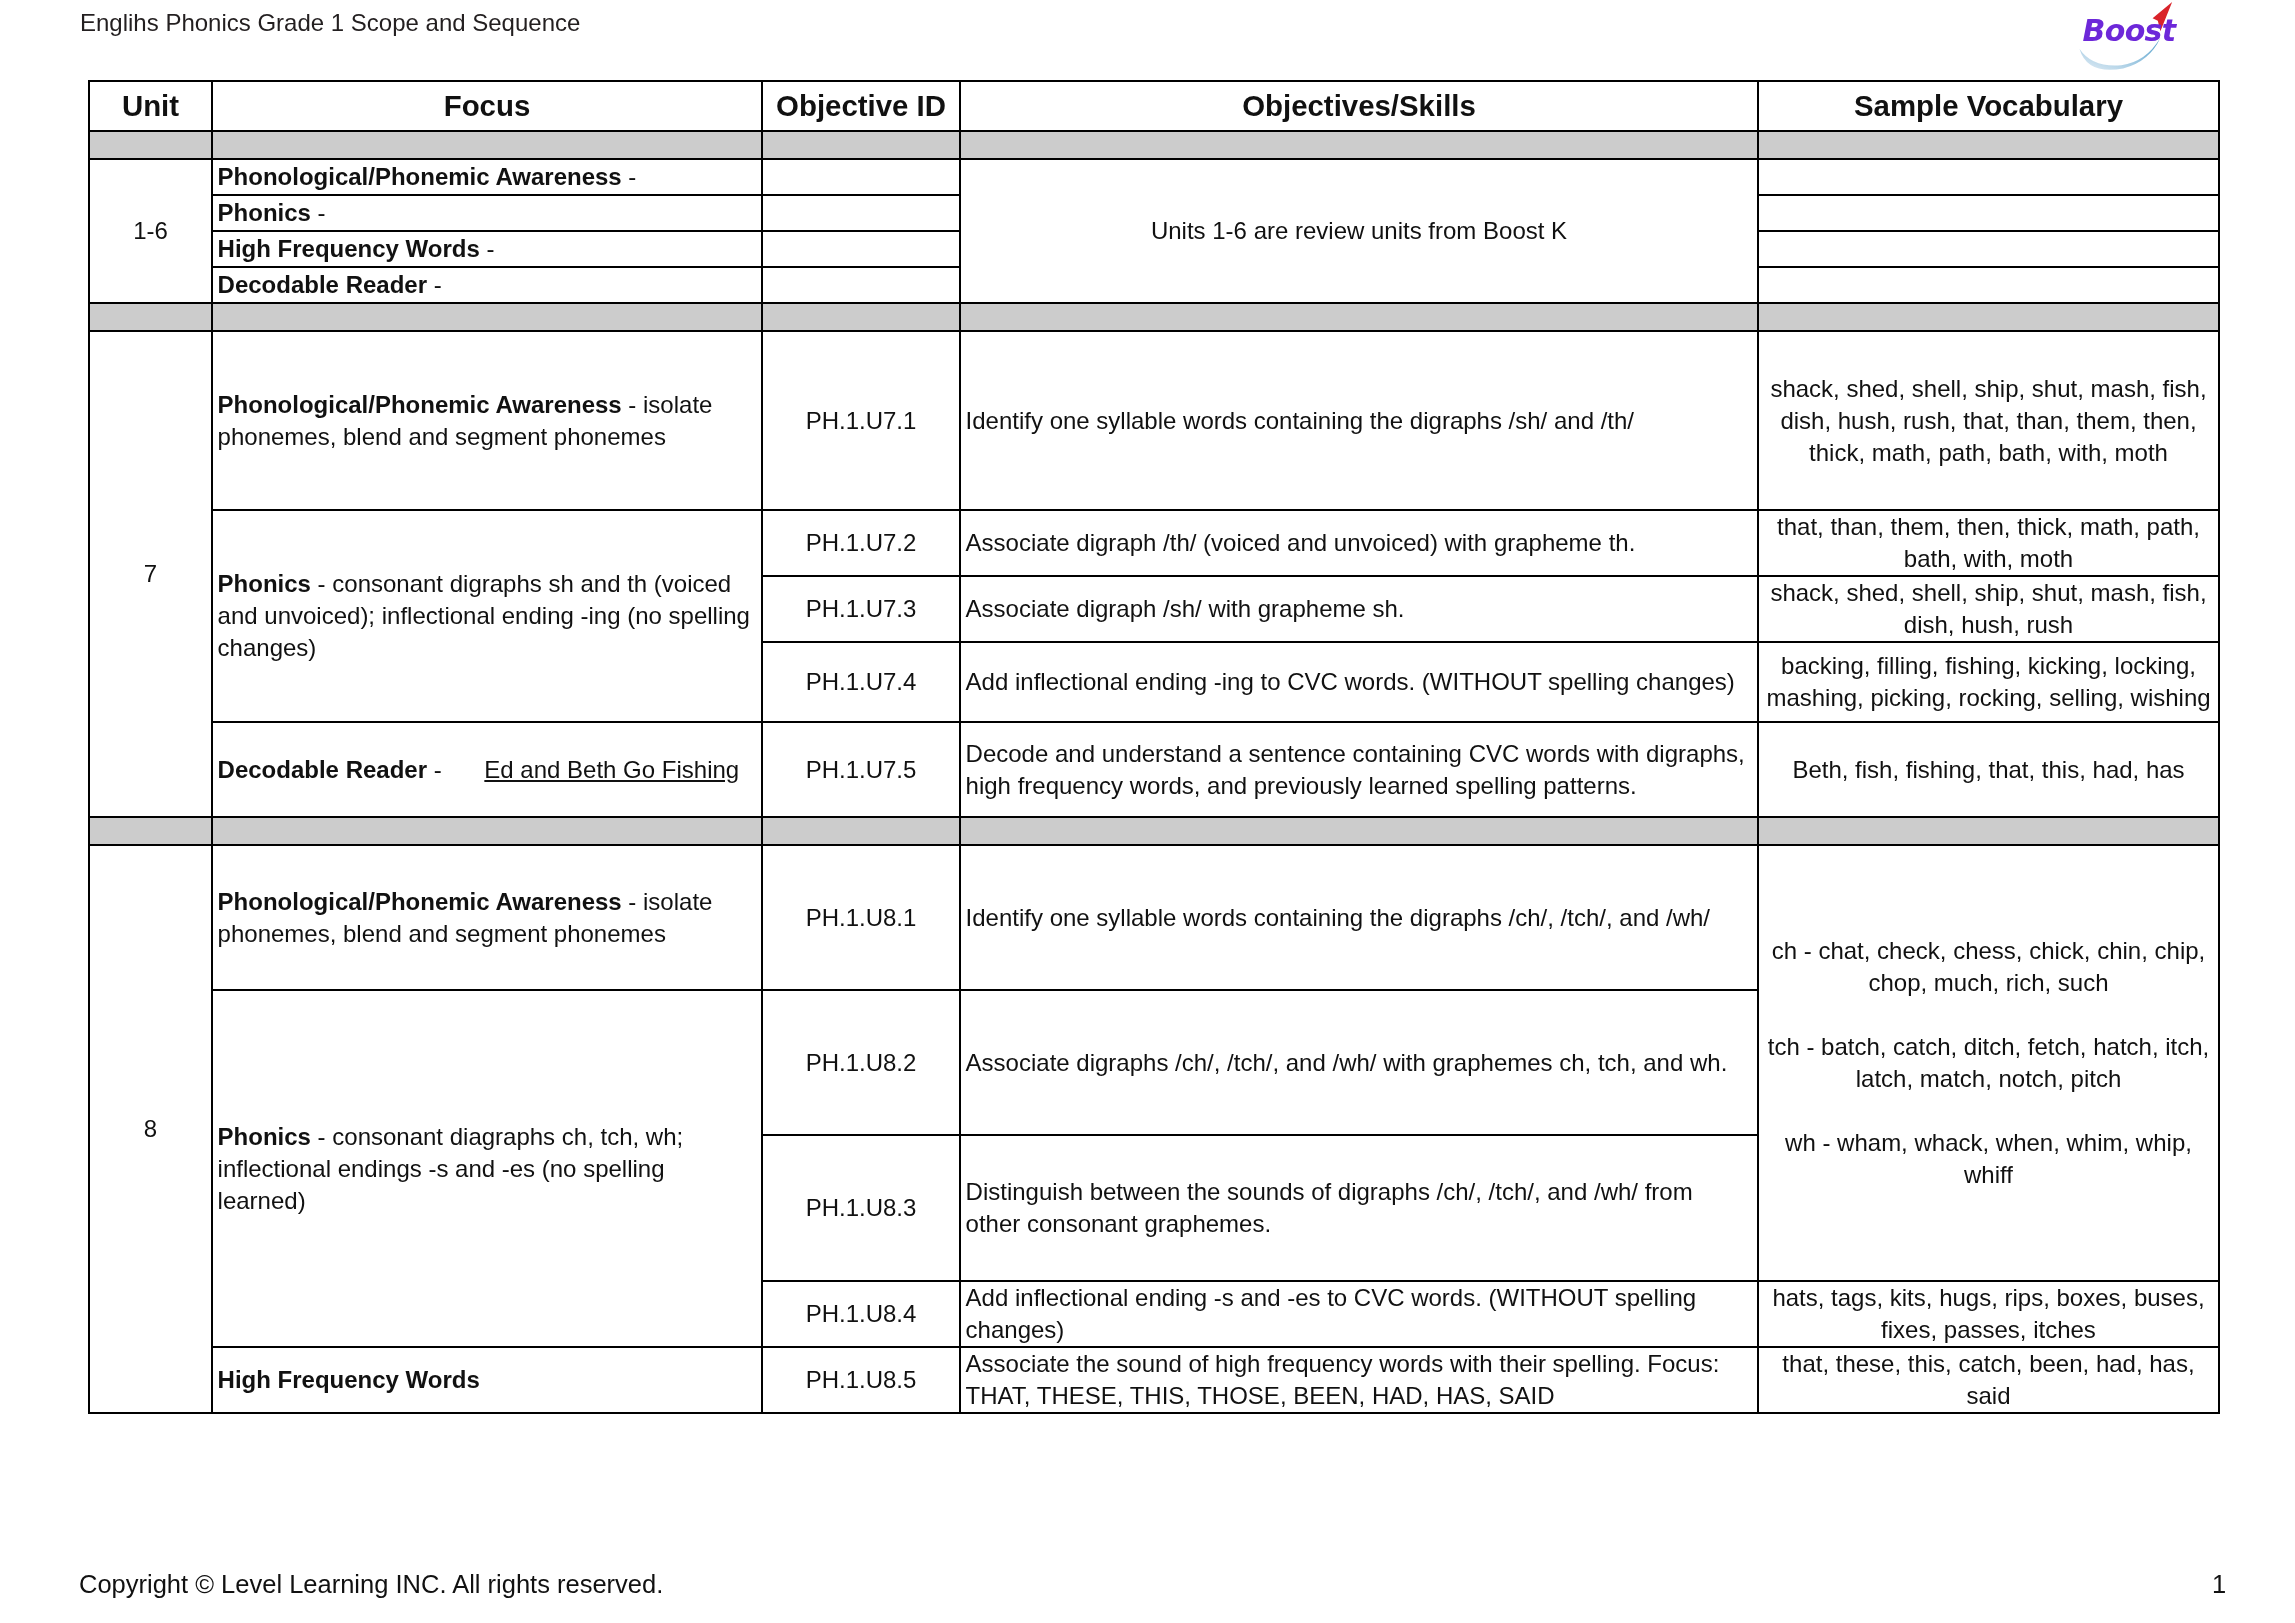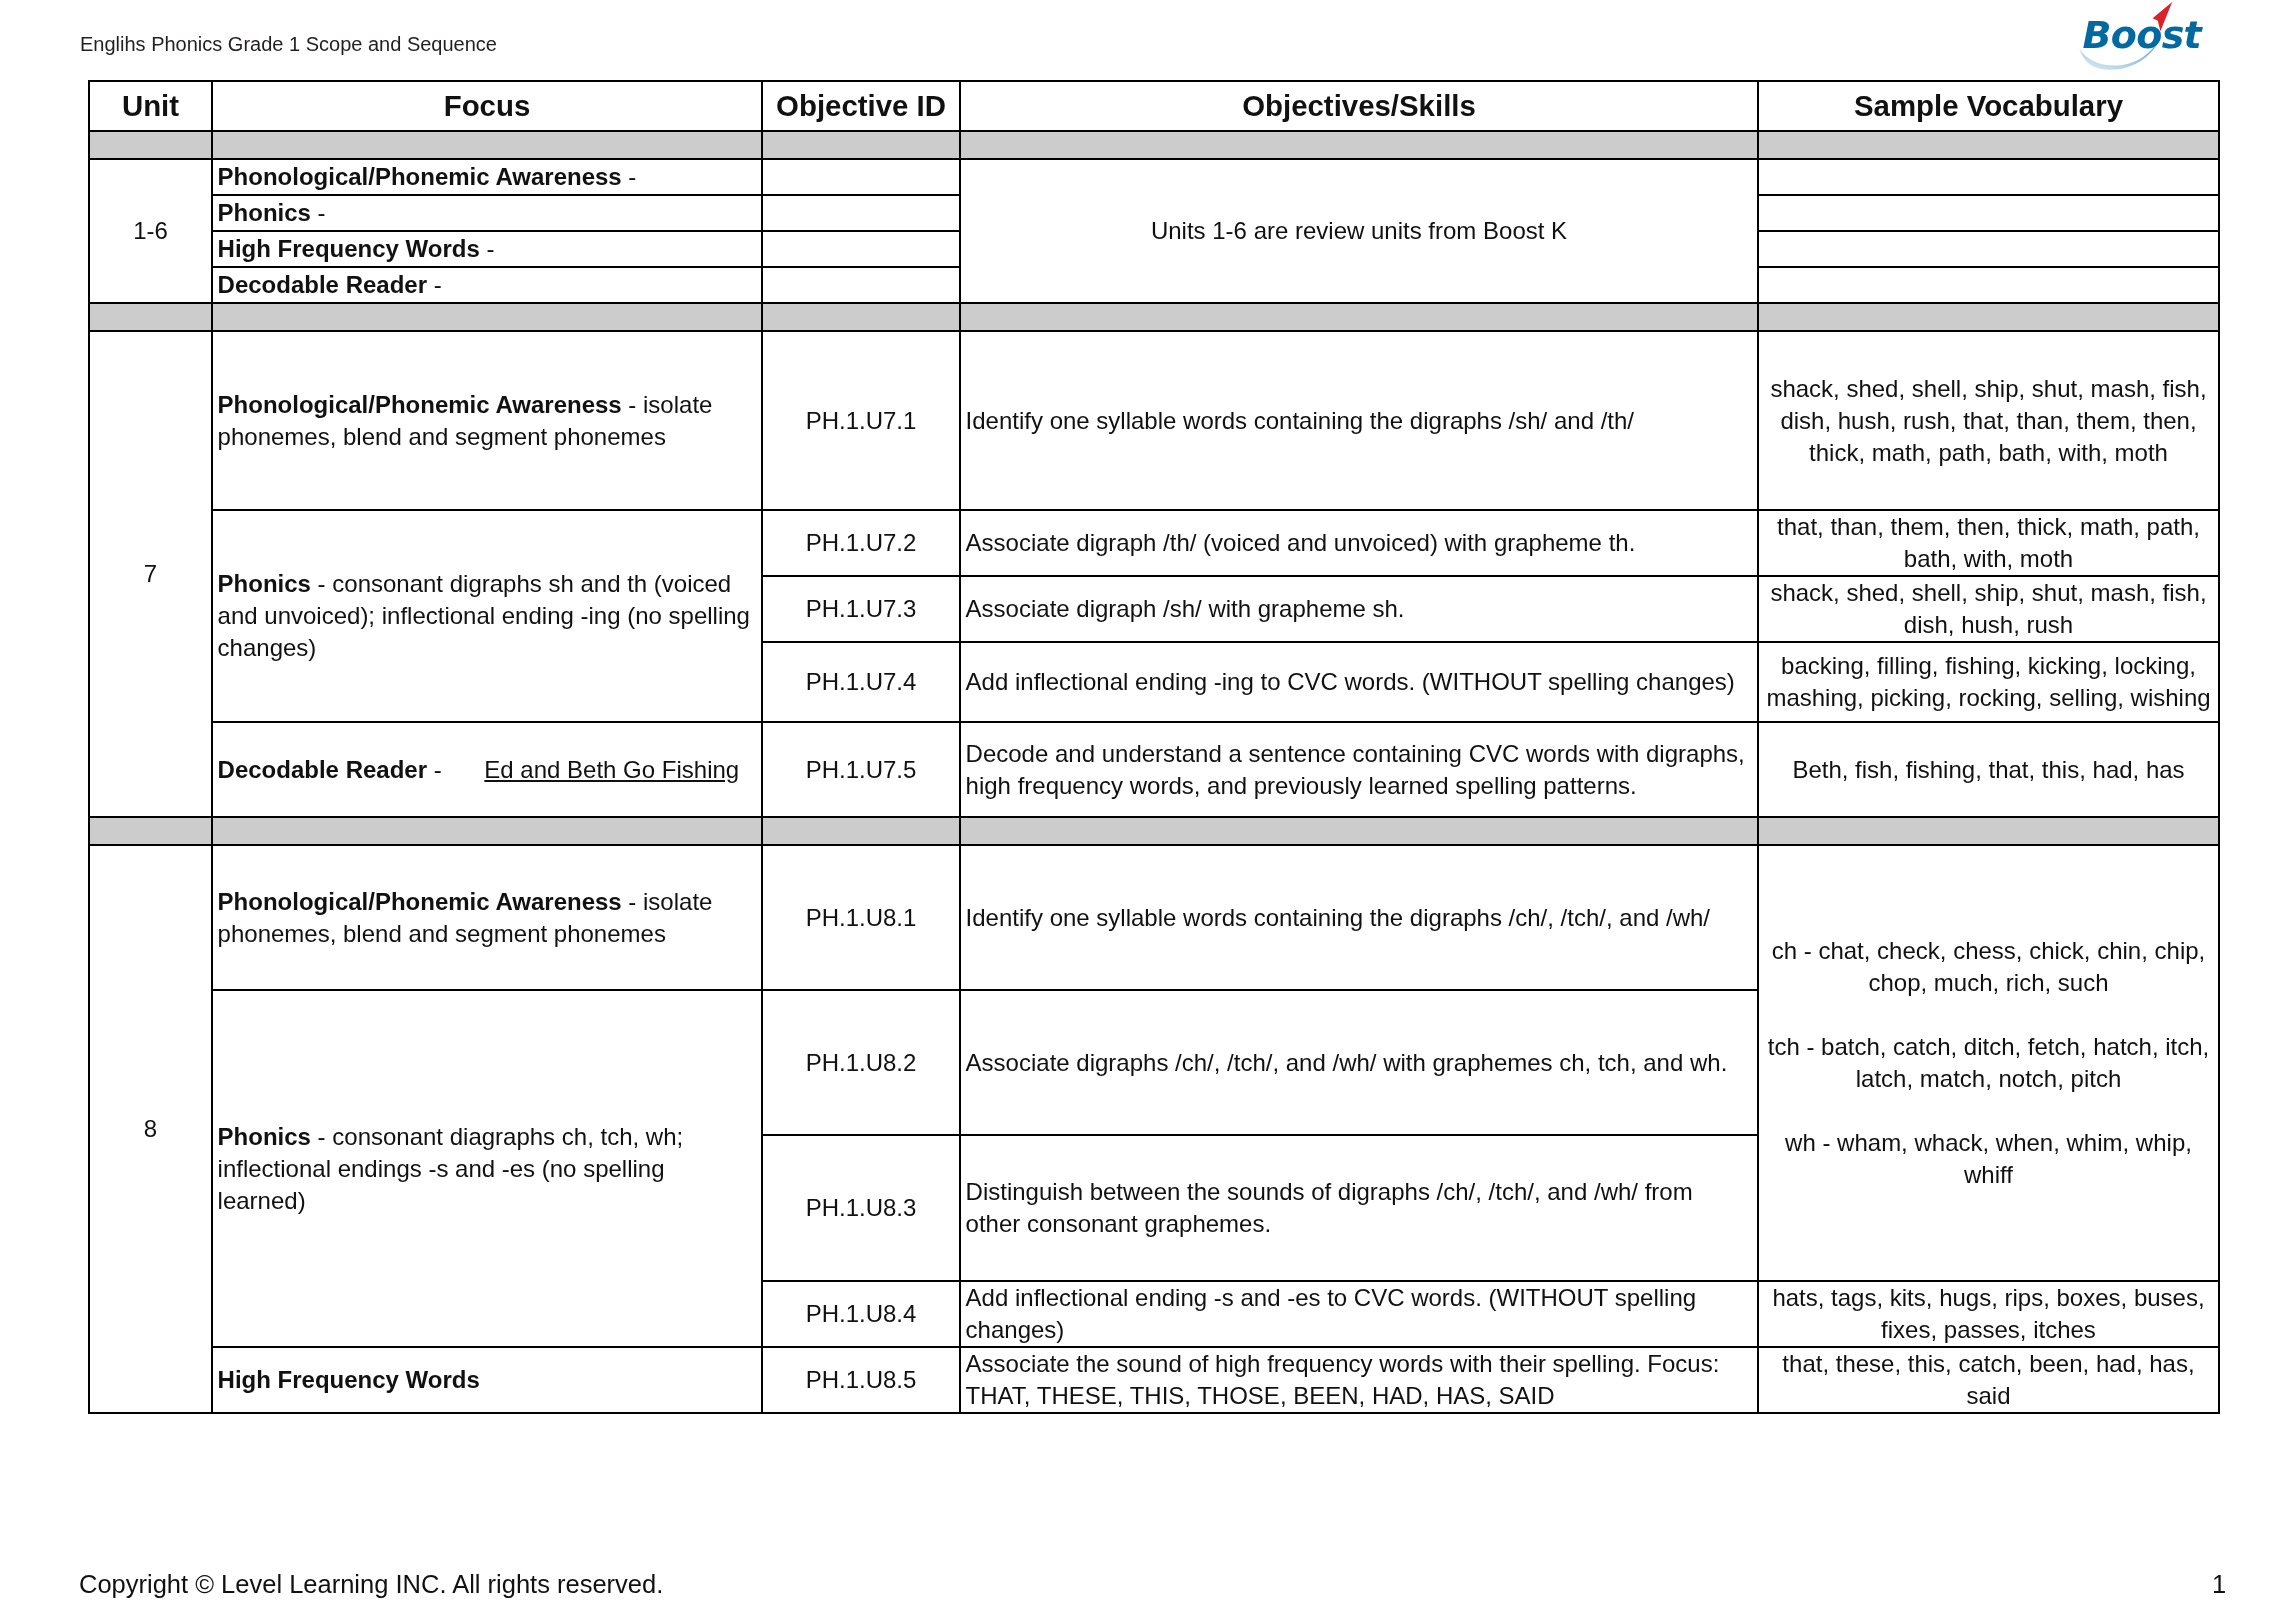--- a/index.html
+++ b/index.html
@@ -1,21 +1,21 @@
 <!DOCTYPE html>
 <html style="font-size:10.5px"><head>
 <meta charset="utf-8">
 <style>
   html, body { margin:0; padding:0; background:#ffffff; }
   body { width:2295px; height:1623px; position:relative; overflow:hidden;
          font-family:"Liberation Sans", sans-serif; color:#111; }
-  .doc-title { position:absolute; left:80px; top:9.2px; font-size:20px; color:#231f20;margin-top:24px; }
+  .doc-title { position:absolute; left:80px; top:9.2px; font-size:24px; color:#231f20; }
   .logo { position:absolute; left:2061px; top:0px; width:131px; height:75px; }
-  .logo-text { position:absolute; left:21.6px; top:13px; font-size:38px; font-style:italic; font-weight:bold;
-               color:#0369a1; font-family:"DejaVu Sans", sans-serif; letter-spacing:-0.7px; }
+  .logo-text { position:absolute; left:21.6px; top:13px; font-size:30px; font-style:italic; font-weight:bold;
+               color:#6d28d9; font-family:"DejaVu Sans", sans-serif; letter-spacing:-0.7px; }
   .logo svg { position:absolute; left:0; top:0; }
 
   table.grid { position:absolute; left:88px; top:80px; border-collapse:collapse; table-layout:fixed;
                width:2130px; }
   table.grid td, table.grid th { border:2.6px solid #000; padding:0 4.6px; font-size:24px; line-height:32px;
                vertical-align:middle; overflow:hidden; }
   table.grid th { font-size:29.4px; font-weight:bold; text-align:center; height:48px; }
   tr.sep td { background:#cccccc; height:26px; }
   td.center { text-align:center; }
   td.thin { border-width:1.3px 2.6px 1.3px 2.6px; }

